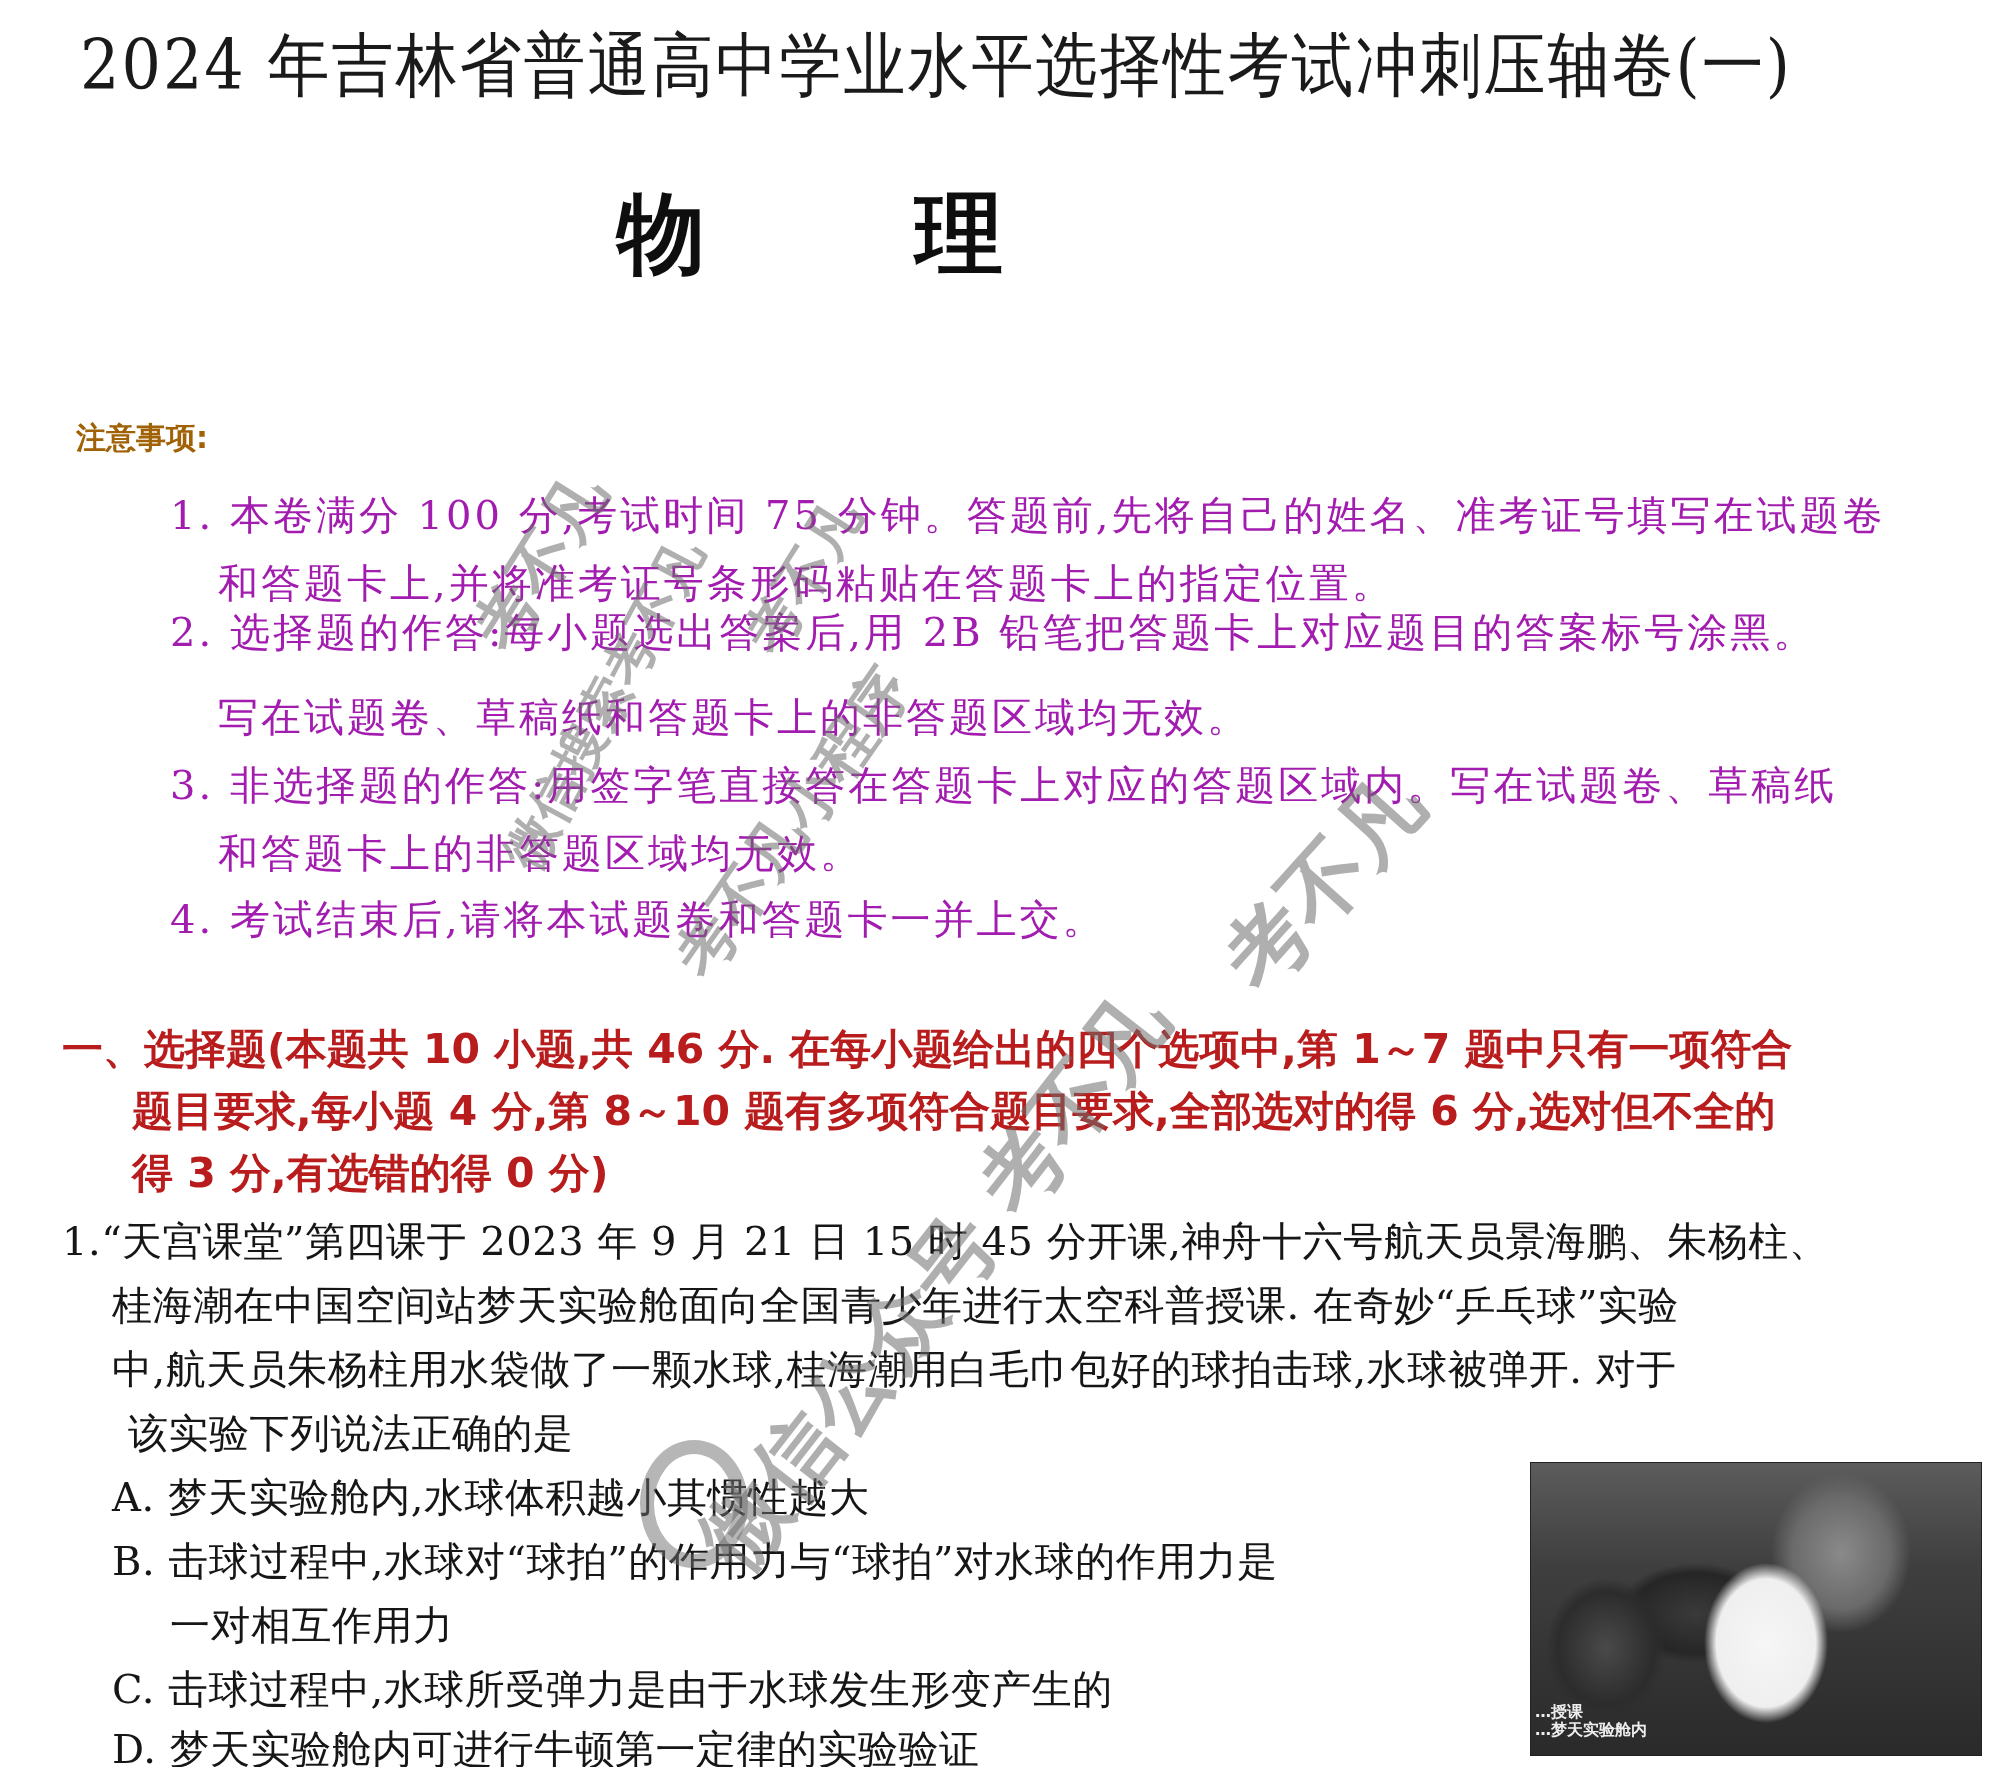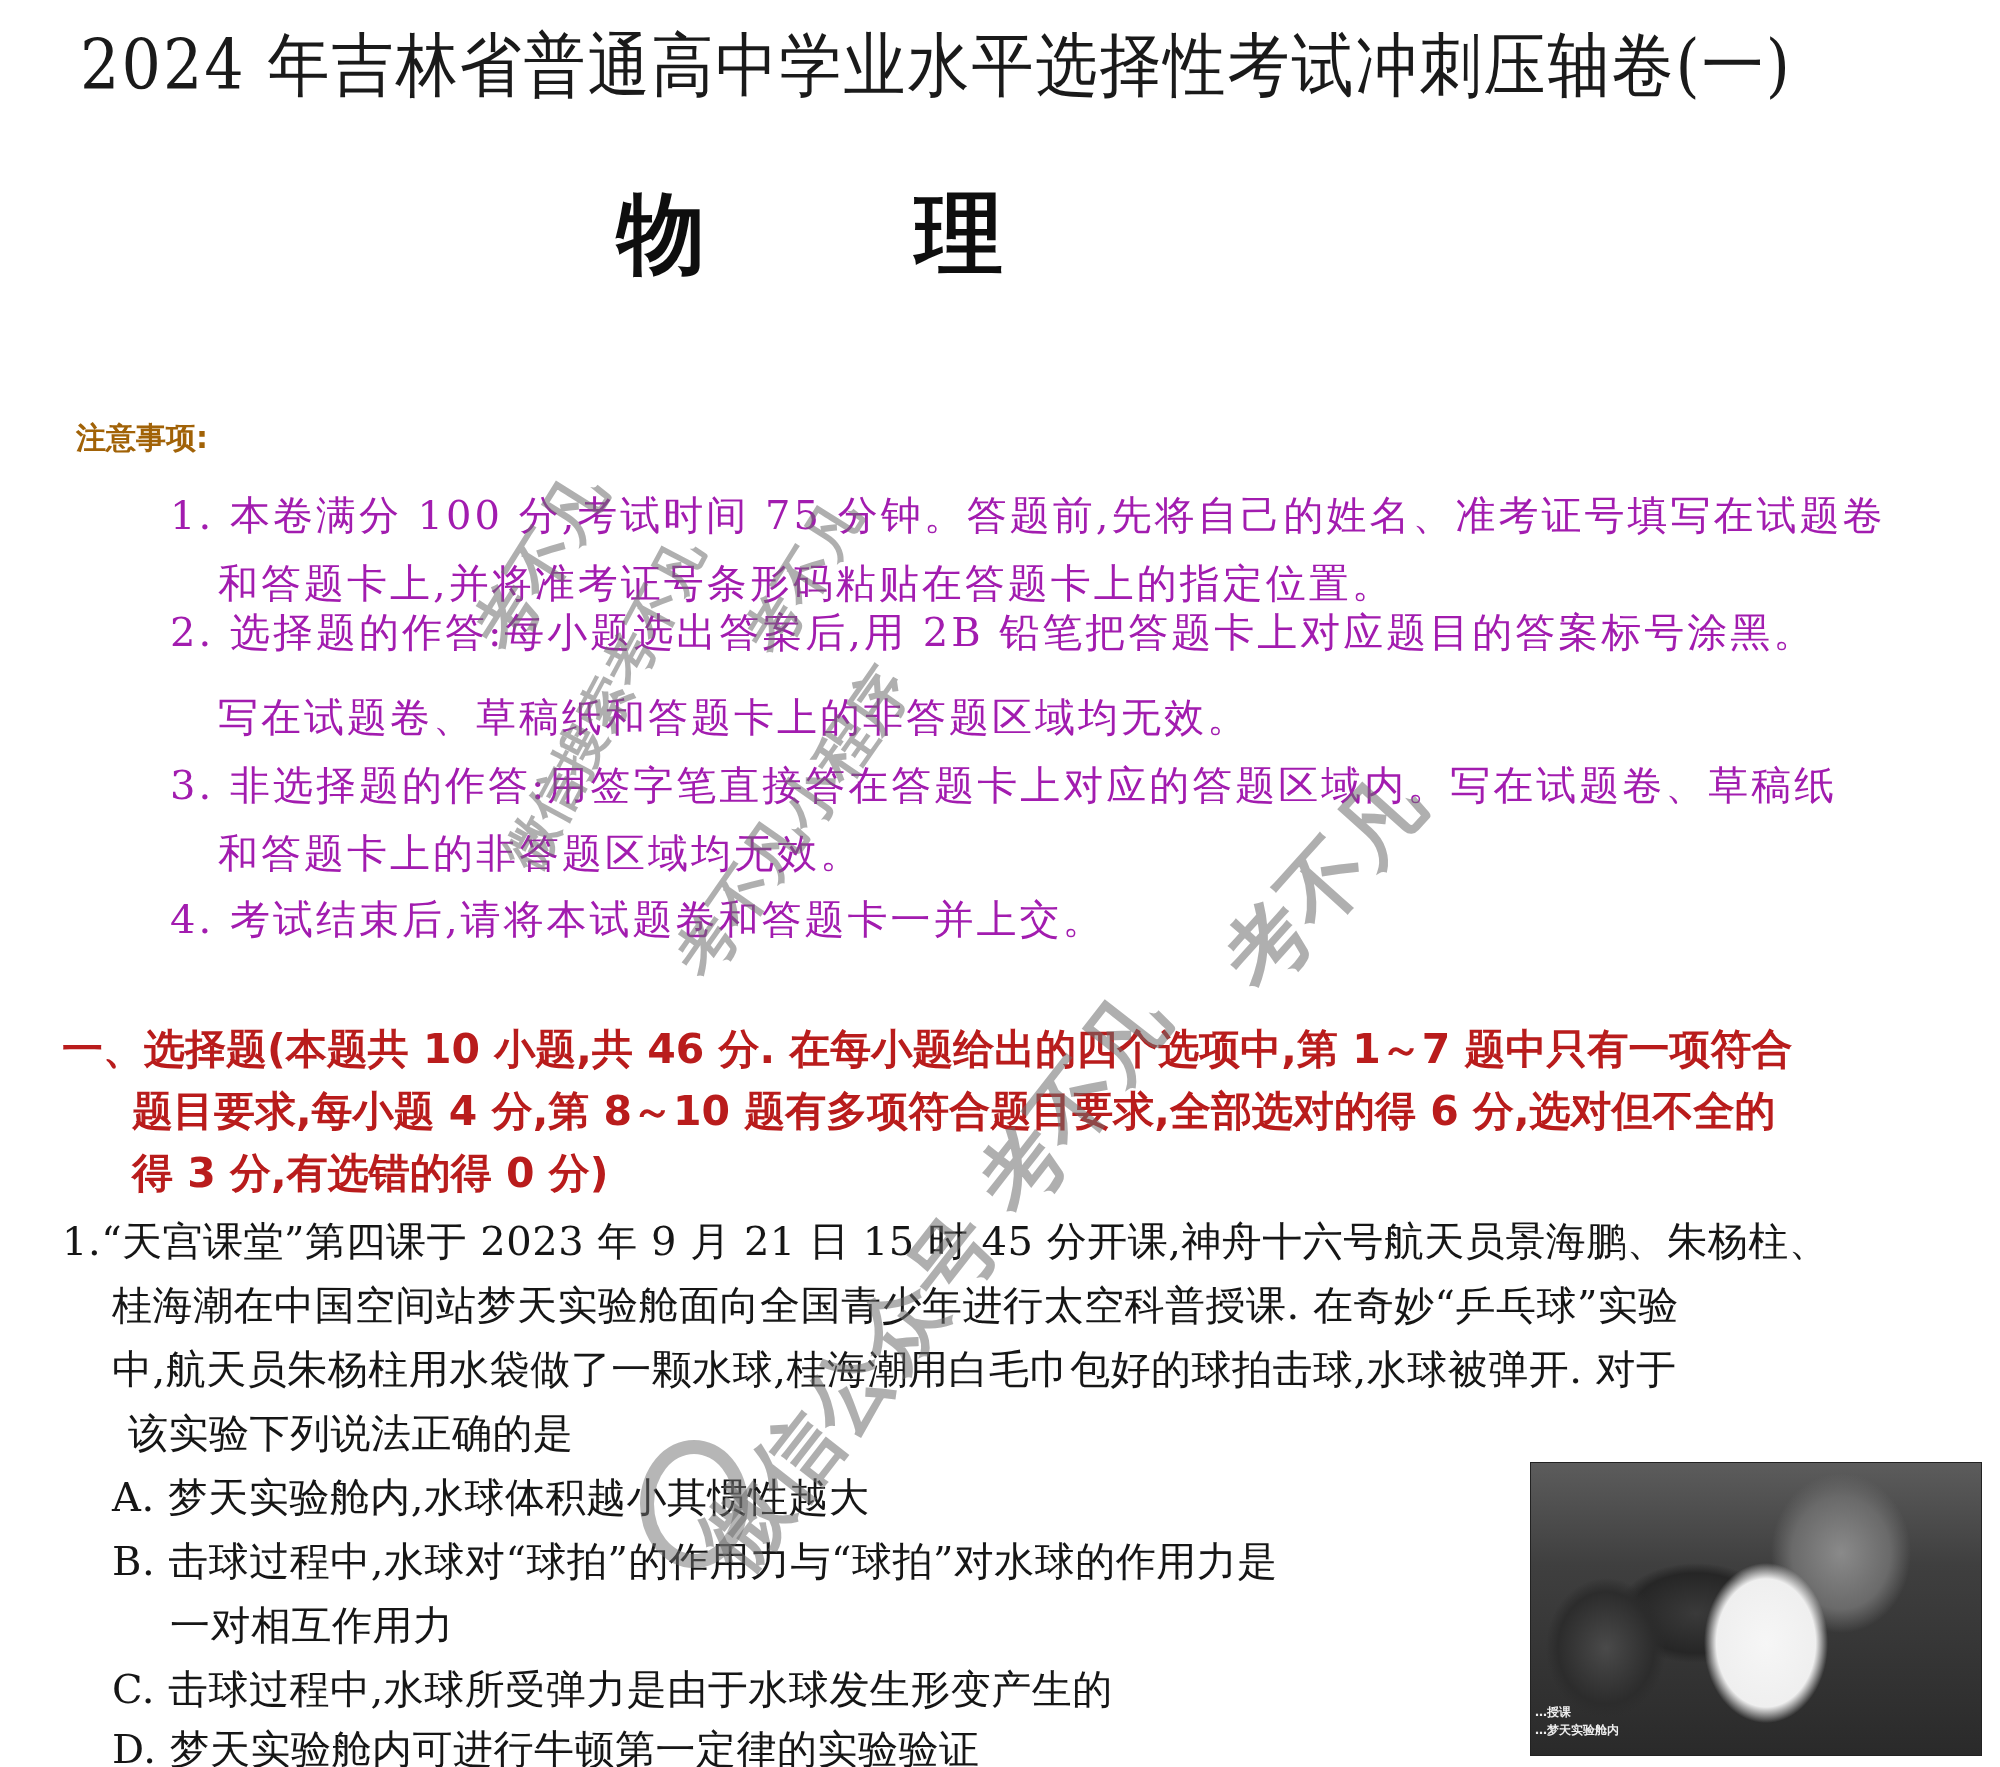--- a/index.html
+++ b/index.html
@@ -38,21 +38,21 @@
   .photo {
     position: absolute; left: 1530px; top: 1462px; width: 450px; height: 292px;
     background: radial-gradient(ellipse 62px 80px at 235px 180px, #f6f6f6 0%, #efefef 80%, rgba(240,240,240,0) 100%),
                 radial-gradient(ellipse 70px 80px at 310px 90px, #8a8a8a 0%, #6a6a6a 70%, rgba(0,0,0,0) 100%),
                 radial-gradient(ellipse 60px 70px at 75px 185px, #4a4a4a 0%, #2c2c2c 80%, rgba(0,0,0,0) 100%),
                 radial-gradient(ellipse 80px 50px at 165px 150px, #3a3a3a 0%, #262626 80%, rgba(0,0,0,0) 100%),
                 linear-gradient(180deg, #5c5c5c 0%, #3f3f3f 35%, #2a2a2a 100%);
     border: 1px solid #222;
   }
   .photo-caption {
-    position: absolute; left: 4px; bottom: 16px; font-size: 12px; color: #eee;
+    position: absolute; left: 4px; bottom: 16px; font-size: 16px; color: #eee;
     font-family: "DejaVu Sans", sans-serif; line-height: 18px; font-weight: bold;
   }
   .watermark {
     position: absolute; font-family: "DejaVu Sans", "Liberation Sans", sans-serif;
     font-weight: bold; color: rgba(110,110,110,0.55); white-space: nowrap;
     transform-origin: left center; pointer-events: none;
   }
   .wm-circle {
     position: absolute; left: 640px; top: 1440px; width: 80px; height: 100px;
     border: 14px solid rgba(110,110,110,0.5); border-radius: 50%;

